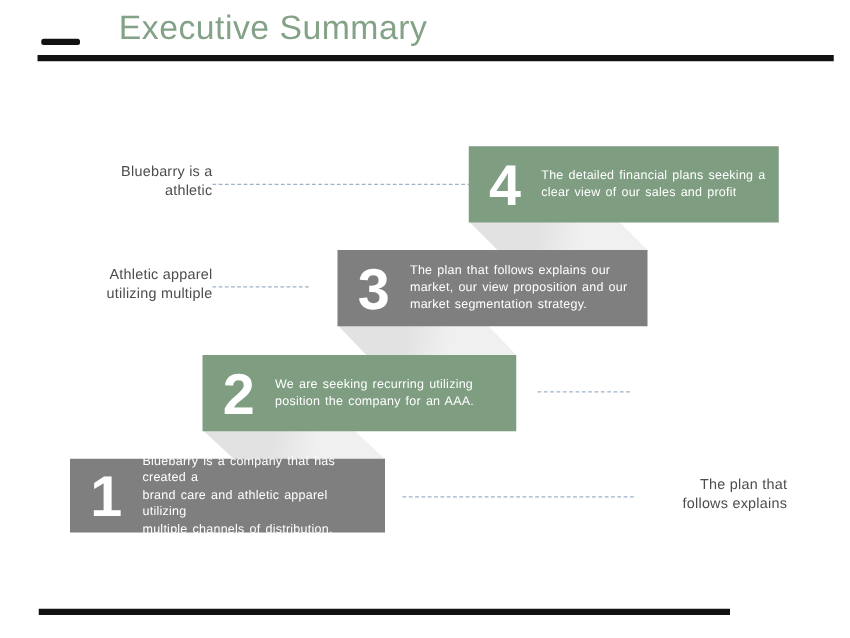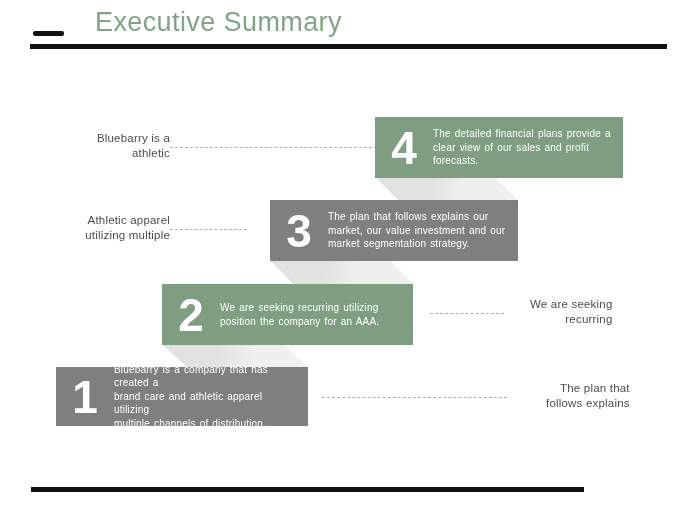--- a/index.html
+++ b/index.html
@@ -59,31 +59,30 @@
   <h1 class="page-title">Executive Summary</h1>
   <div class="rule rule-top"></div>
 
   <div class="connector c43"></div>
   <div class="connector c32"></div>
   <div class="connector c21"></div>
 
   <div class="step step-4 green">
     <div class="num">4</div>
     <div class="lines">
-      <span>The detailed financial plans provide a</span>
+      <span>The detailed financial plans seeking a</span>
       <span>clear view of our sales and profit</span>
-      <span>forecasts.</span>
     </div>
   </div>
 
   <div class="step step-3 gray">
     <div class="num">3</div>
     <div class="lines">
       <span>The plan that follows explains our</span>
-      <span>market, our value investment and our</span>
+      <span>market, our view proposition and our</span>
       <span>market segmentation strategy.</span>
     </div>
   </div>
 
   <div class="step step-2 green">
     <div class="num">2</div>
     <div class="lines">
       <span>We are seeking recurring utilizing</span>
       <span>position the company for an AAA.</span>
     </div>
@@ -100,24 +99,20 @@
 
   <div class="ann ann-1 ann-right-align">
     <span>Bluebarry is a</span>
     <span>athletic</span>
   </div>
   <div class="ann ann-2 ann-right-align">
     <span>Athletic apparel</span>
     <span>utilizing multiple</span>
   </div>
 
-  <div class="ann ann-3">
-    <span>We are seeking</span>
-    <span>recurring</span>
-  </div>
   <div class="ann ann-4">
     <span>The plan that</span>
     <span>follows explains</span>
   </div>
 
   <div class="dashline d1"></div>
   <div class="dashline d2"></div>
   <div class="dashline d3"></div>
   <div class="dashline d4"></div>
 

